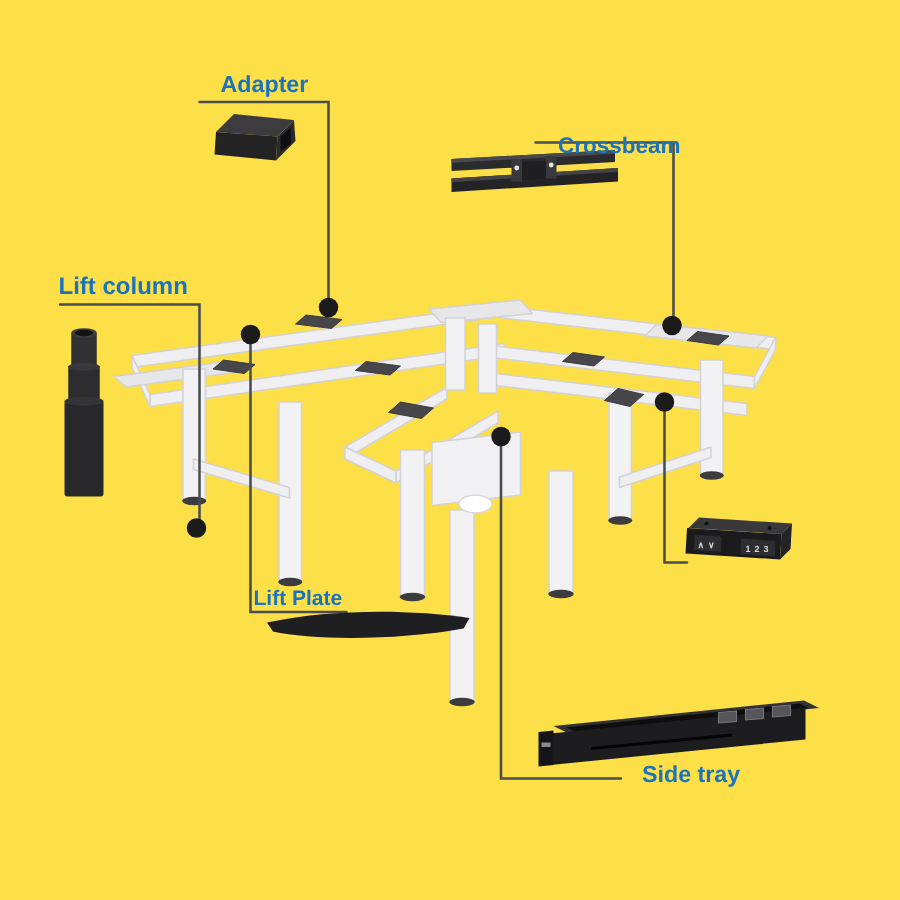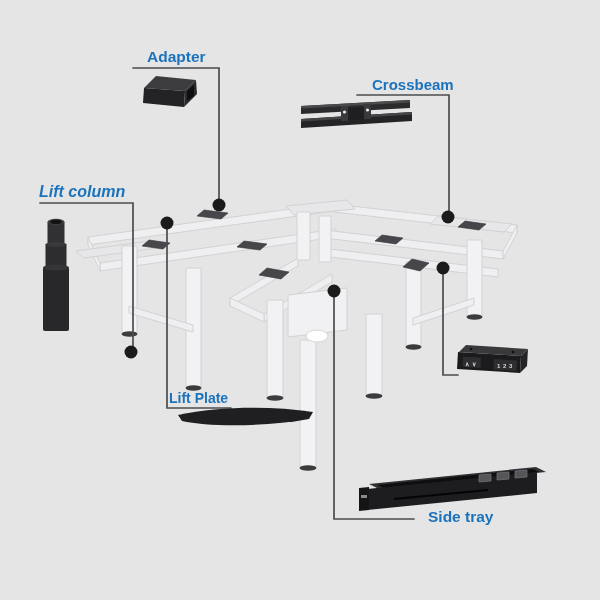--- a/index.html
+++ b/index.html
@@ -1,26 +1,26 @@
 <!DOCTYPE html>
 <html><head>
 <meta charset="utf-8">
 <style>
   html,body{margin:0;padding:0;background:#ffffff;}
   .canvas{
-    position:relative;width:600px;height:600px;background:#e5e5e5;
+    position:relative;width:600px;height:600px;background:#fde047;
     font-family:"Liberation Sans",sans-serif;overflow:hidden;
   }
   .diagram-svg{position:absolute;left:0;top:0;}
   .callout-label{
     position:absolute;font-weight:700;color:#1c73bd;white-space:nowrap;line-height:1.1;
   }
   .lbl-adapter  {left:147px;top:48px;font-size:15.5px;}
-  .lbl-crossbeam{left:372px;top:77px;font-size:15px;}
-  .lbl-lift     {left:39px;top:183px;font-size:16px;font-style:italic;}
+  .lbl-crossbeam{left:372px;top:90px;font-size:15px;}
+  .lbl-lift     {left:39px;top:183px;font-size:16px;}
   .lbl-side     {left:169px;top:391px;font-size:14px;}
   .lbl-handset  {left:411px;top:384px;font-size:12px;letter-spacing:-0.2px;}
   .lbl-cable    {left:428px;top:508px;font-size:15.5px;}
 </style>
 </head>
 <body>
 
 <div class="canvas">
 
   <svg class="diagram-svg" width="600" height="600" viewBox="0 0 600 600">

